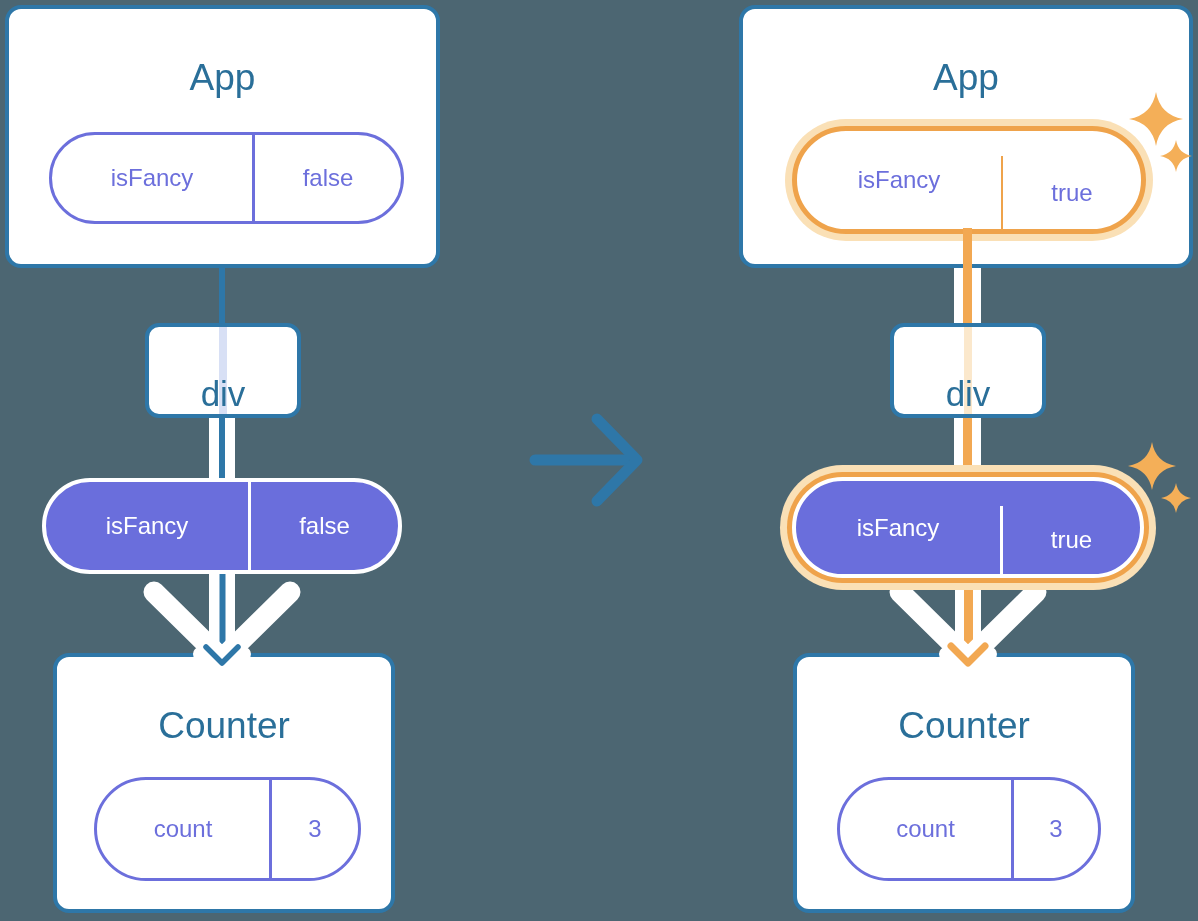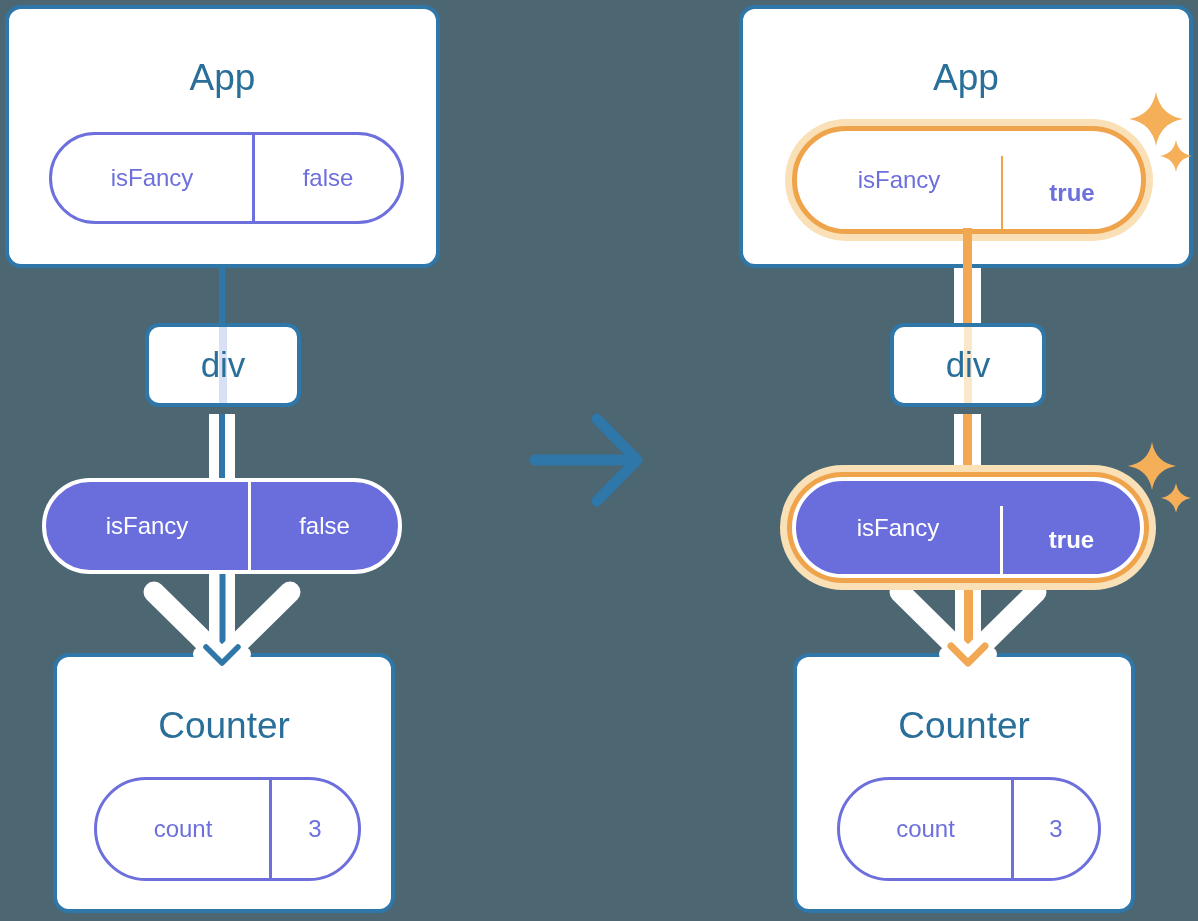--- a/index.html
+++ b/index.html
@@ -21,23 +21,23 @@
     position: absolute; left: 0; right: 0; top: 48px; text-align: center;
     font-size: 37px; font-weight: 500; color: #2A6F99;
   }
   #b-app    { left: 5px;   top: 5px;   width: 435px; height: 263px; }
   #a-app    { left: 739px; top: 5px;   width: 454px; height: 263px; }
   #b-counter{ left: 53px;  top: 653px; width: 342px; height: 260px; }
   #a-counter{ left: 793px; top: 653px; width: 342px; height: 260px; }
 
   
   .divbox {
-    position: absolute; width: 156px; height: 84px; background: #FFFFFF;
+    position: absolute; width: 156px; height: 95px; background: #FFFFFF;
     border: 4px solid #2E77A8; border-radius: 14px; z-index: 2;
-    display: flex; align-items: center; justify-content: center;
+    display: flex; align-items: flex-end; justify-content: center;
     font-size: 35px; color: #2A6F99;
   }
   #b-div { left: 145px; top: 323px; }
   #a-div { left: 890px; top: 323px; }
   .divbox span { position: relative; z-index: 1; }
   .trace {
     position: absolute; top: 0; bottom: 0; left: 50%;
     transform: translateX(-50%); width: 8px; z-index: 0;
   }
   .trace.lavender { background: #D8E0F5; }
@@ -52,21 +52,21 @@
   .pill-outline { background: #FFFFFF; border: 3px solid #6C6FDC; color: #6C6FDC; }
   .pill-outline .value-cell { border-left: 3px solid #6C6FDC; }
   .pill-solid { background: #6A6EDC; border: 4px solid #FFFFFF; color: #FFFFFF; }
   .pill-solid .value-cell { border-left: 3px solid #FFFFFF; }
   .pill-ring {
     background: #FFFFFF; border: 5px solid #EFA34B; color: #6C6FDC;
     box-shadow: 0 0 0 7px #FAE0B6;
   }
   .pill-ring .value-cell { border-left: 2px solid #EFA34B; }
   .pill-glow { box-shadow: 0 0 0 5px #EFA34B, 0 0 0 12px #FAE0B6; }
-  .bold { font-weight: bold; margin-top: 25px; }
+  .bold { font-weight: normal; margin-top: 25px; }
 
   #b-app-pill   { left: 40px; top: 123px; width: 355px; height: 92px;  grid-template-columns: 200px 1fr; }
   #a-app-pill   { left: 49px; top: 117px; width: 354px; height: 108px; grid-template-columns: 204px 1fr; }
   #b-pill       { left: 42px; top: 478px; width: 360px; height: 96px;  grid-template-columns: 202px 1fr; }
   #a-pill       { left: 792px; top: 477px; width: 352px; height: 101px; grid-template-columns: 204px 1fr; }
   #b-count-pill { left: 37px; top: 120px; width: 267px; height: 104px; grid-template-columns: 172px 1fr; }
   #a-count-pill { left: 40px; top: 120px; width: 264px; height: 104px; grid-template-columns: 171px 1fr; }
 
   
   .vline { position: absolute; z-index: 1; }

